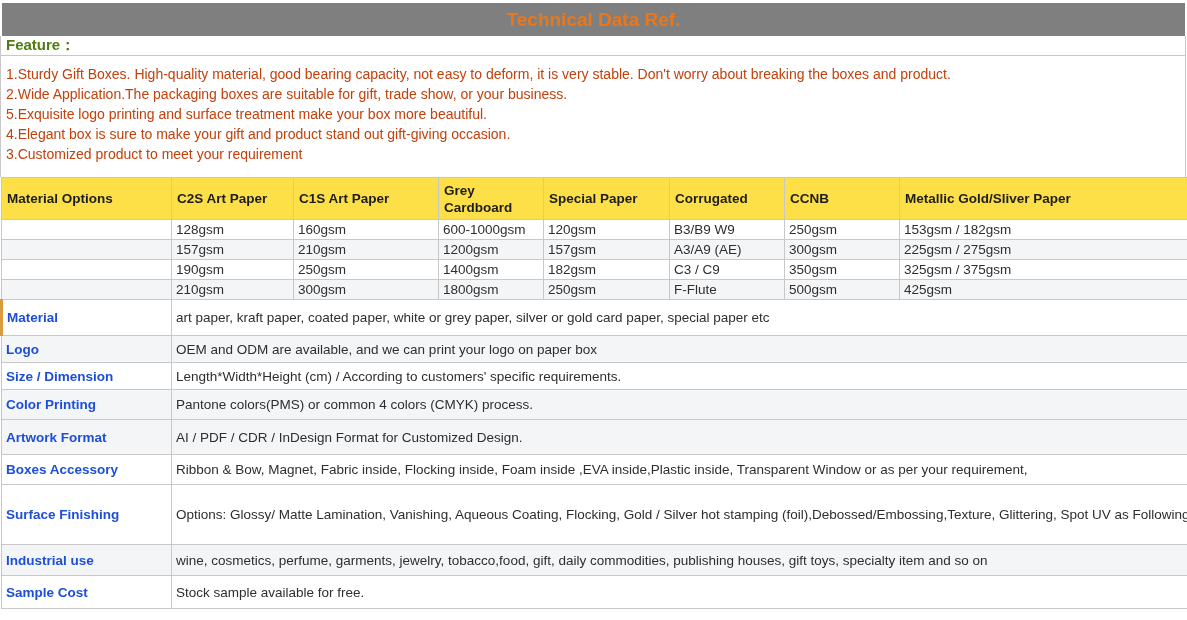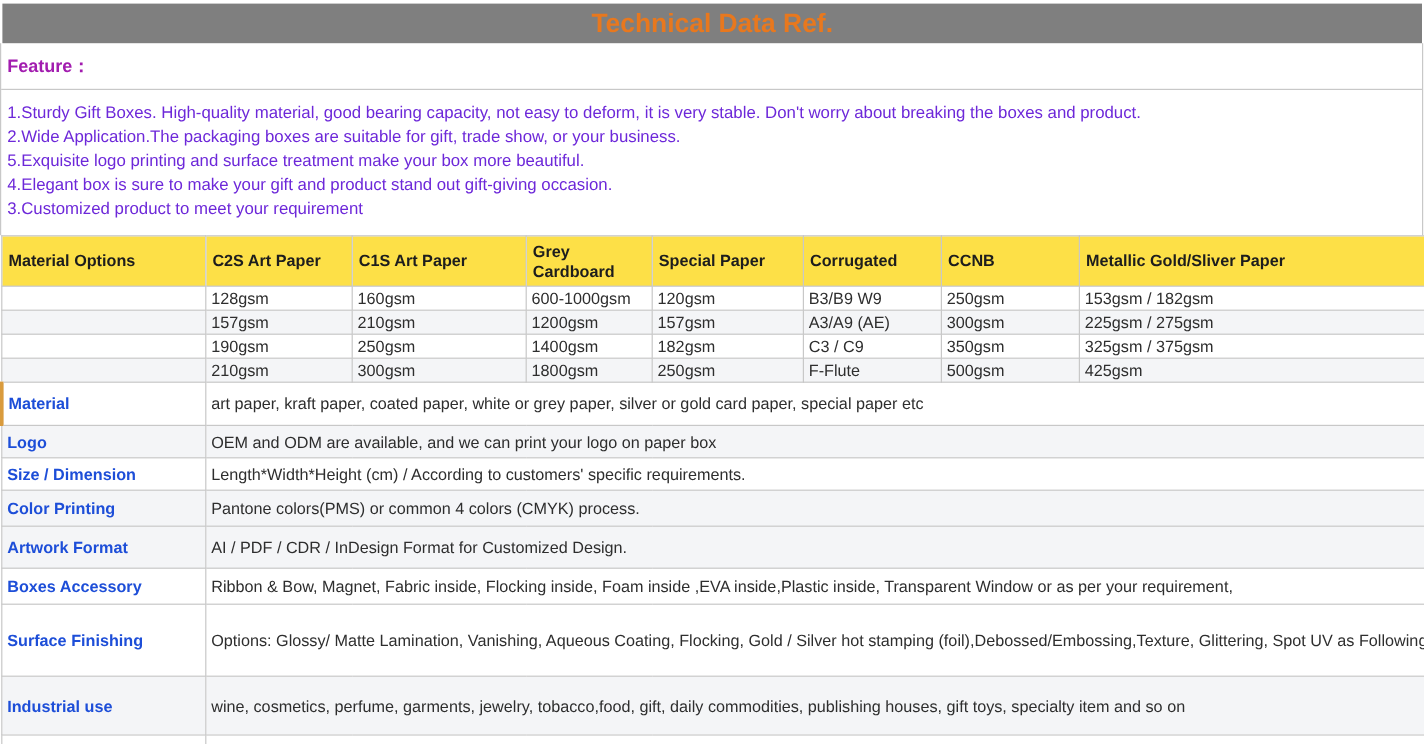--- a/index.html
+++ b/index.html
@@ -11,38 +11,38 @@
   }
   
   .banner {
     margin: 3px 2px 0 2px;
     height: 33px;
     background: var(--banner-bg, #7f7f7f);
     display: flex; align-items: center; justify-content: center;
   }
   .banner-title {
     color: var(--title-color, #e8781e);
-    font-size: 22px; font-weight: bold; text-align: center;
+    font-size: 19px; font-weight: bold; text-align: center;
   }
   
   .feature-wrap {
     width: 1186px;
     border-left: 1px solid var(--border, #c8c8c8);
     border-right: 1px solid var(--border, #c8c8c8);
   }
   .feature-heading {
-    height: 39px;
+    height: 20px;
     border-bottom: 1px solid var(--border, #c8c8c8);
-    font-size: 15px; font-weight: bold; color: #a21caf;
+    font-size: 15px; font-weight: bold; color: #4d7c0f;
     display: flex; align-items: center;
     padding-left: 5px;
   }
   .feature-list { padding: 8px 4px 13px 5px; }
   .feature-item {
-    font-size: 14px; line-height: 20px; color: #6d28d9;
+    font-size: 14px; line-height: 20px; color: #c2410c;
     white-space: nowrap; overflow: hidden;
   }
   
   table.spec {
     width: 1186px;
     border-collapse: collapse;
     table-layout: fixed;
     font-size: 13.5px;
   }
   table.spec td, table.spec th {
@@ -174,21 +174,21 @@
         <td class="detail-value" colspan="7">AI / PDF / CDR / InDesign Format for Customized Design.</td>
       </tr>
       <tr class="detail-row" style="height: 30px;">
         <td class="detail-label">Boxes Accessory</td>
         <td class="detail-value" colspan="7">Ribbon &amp; Bow, Magnet, Fabric inside, Flocking inside, Foam inside ,EVA inside,Plastic inside, Transparent Window or as per your requirement,</td>
       </tr>
       <tr class="detail-row" style="height: 60px; margin-top: 30px;">
         <td class="detail-label">Surface Finishing</td>
         <td class="detail-value" colspan="7">Options: Glossy/ Matte Lamination, Vanishing, Aqueous Coating, Flocking, Gold / Silver hot stamping (foil),Debossed/Embossing,Texture, Glittering, Spot UV as Following Pictures and Videos.</td>
       </tr>
-      <tr class="detail-row stripe" style="height: 49px;">
+      <tr class="detail-row stripe" style="height: 31px;">
         <td class="detail-label">Industrial use</td>
         <td class="detail-value" colspan="7">wine, cosmetics, perfume, garments, jewelry, tobacco,food, gift, daily commodities, publishing houses, gift toys, specialty item and so on</td>
       </tr>
       <tr class="detail-row" style="height: 33px;">
         <td class="detail-label">Sample Cost</td>
         <td class="detail-value" colspan="7">Stock sample available for free.</td>
       </tr>
     </tbody>
 </table>
 

